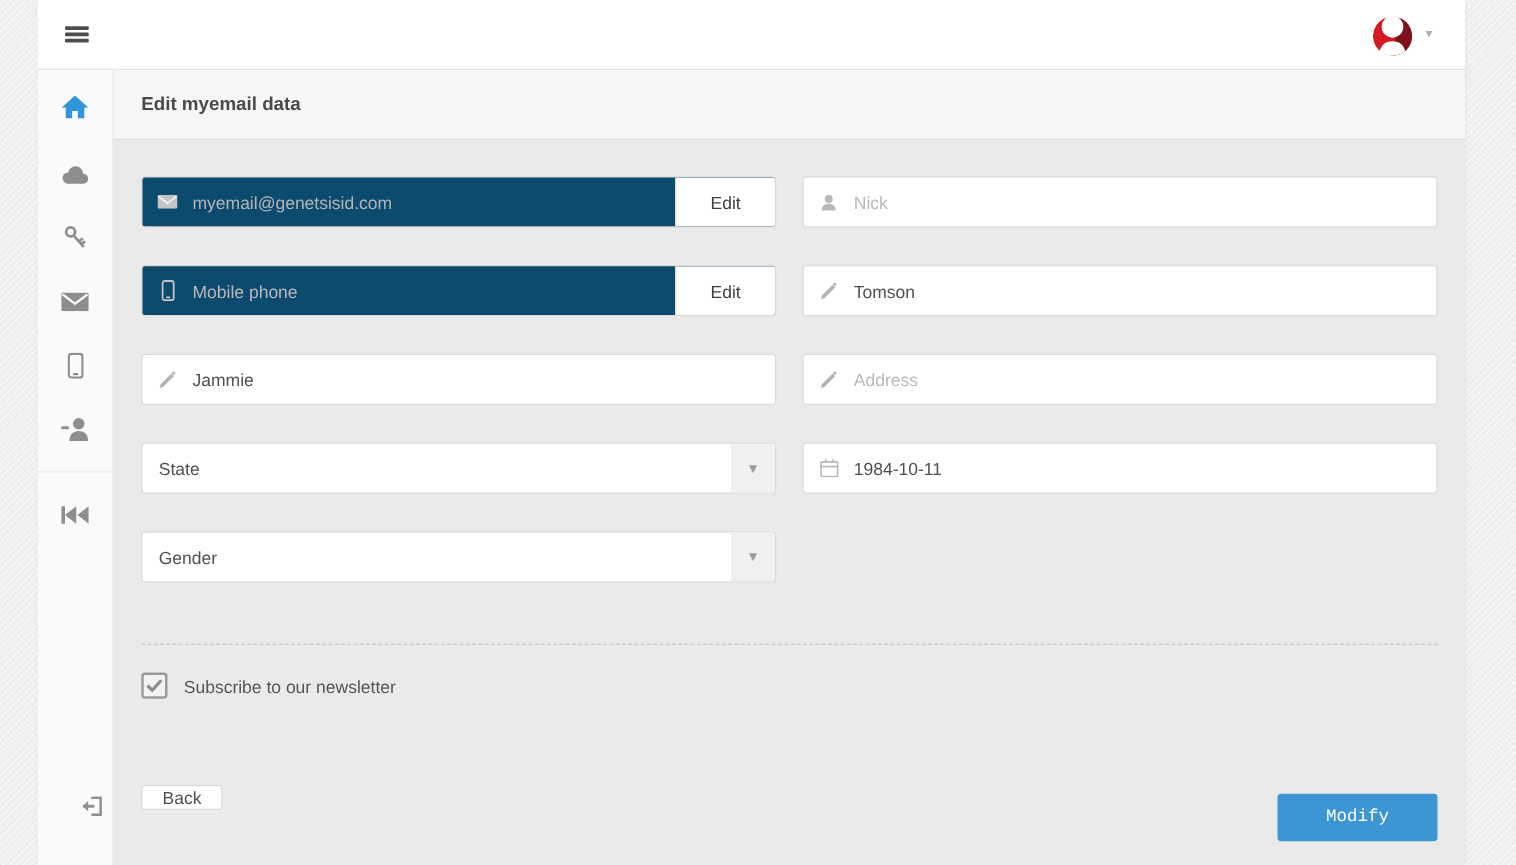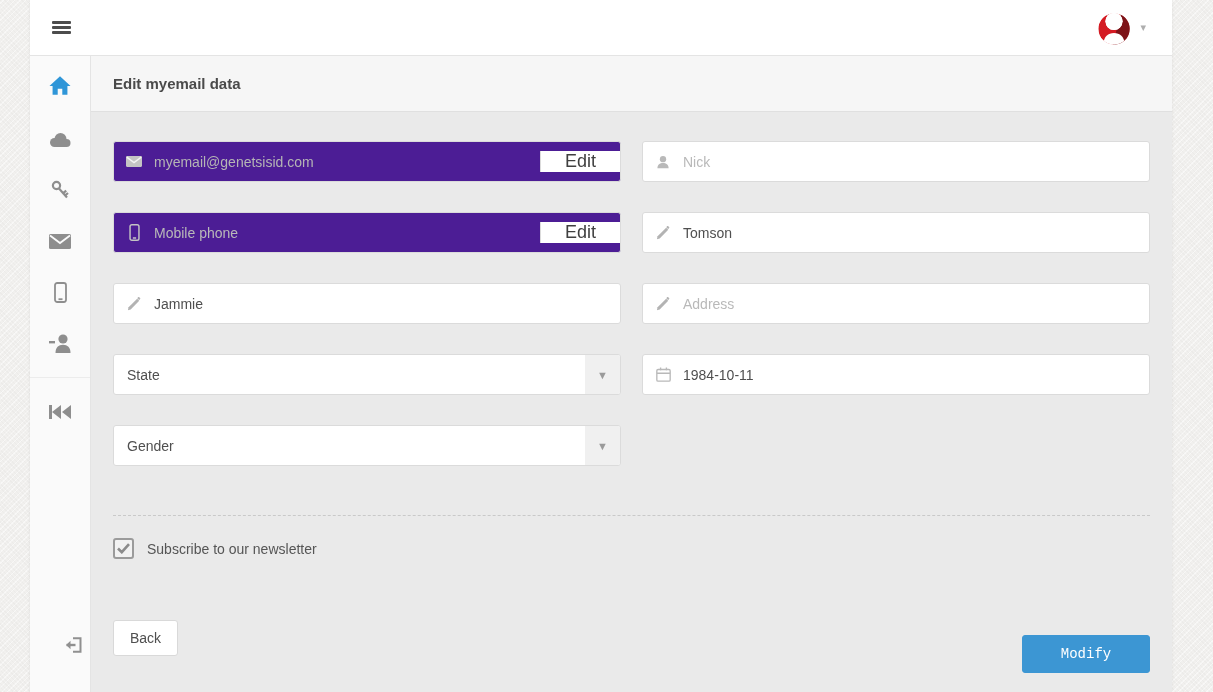--- a/index.html
+++ b/index.html
@@ -49,43 +49,43 @@
   .form-area { padding:29px 22px 0 22px; }
   .grid { display:grid; grid-template-columns:1fr 1fr; column-gap:21px; row-gap:30px; }
 
   .field { height:41px; background:#fff; border:1px solid #dbdbdb; border-radius:3px;
            display:flex; align-items:stretch; overflow:hidden; }
   .field .ficon { width:40px; display:flex; align-items:center; justify-content:center;
                   color:#bdbdbd; flex:0 0 auto; }
   .field input { border:0; outline:0; background:transparent; flex:1; font-size:14px;
                  color:#4f4f4f; font-family:"Liberation Sans", sans-serif; padding-right:10px; }
   .field input::placeholder { color:#b9b9b9; opacity:1; }
-  .field.disabled-group { background:#4c1d95;align-items:center; }
+  .field.disabled-group { background:#0c4a6e; }
   .field.disabled-group input { color:#b5b5b5; }
   .addon-btn { width:80px; background:#fff; border-left:1px solid #dbdbdb;
                display:flex; align-items:center; justify-content:center;
-               font-size:18px; color:#3f3f3f; cursor:pointer; flex:0 0 auto; }
+               font-size:14px; color:#3f3f3f; cursor:pointer; flex:0 0 auto; }
   .field.selectbox { cursor:pointer; }
   .selectbox .sel-label { flex:1; display:flex; align-items:center; padding-left:13px;
                           font-size:14px; color:#4f4f4f; }
   .sel-caret { width:35px; background:#f0f0f0; display:flex; align-items:center;
                justify-content:center; color:#9a9a9a; font-size:11px; flex:0 0 auto; }
   .empty-cell { visibility:hidden; }
 
   .dashed-sep { border-top:1px dashed #c9c9c9; margin-top:49px; }
 
   .checkbox-row { margin-top:22px; display:flex; align-items:center; }
   .checkbox { width:21px; height:21px; border:2px solid #9b9b9b; border-radius:3px;
               background:#f2f2f2; display:flex; align-items:center; justify-content:center;
               cursor:pointer; flex:0 0 auto; }
   .checkbox svg { display:block; }
   .checkbox-label { margin-left:13px; font-size:14px; color:#555; }
 
   .actions { margin-top:44px; display:flex; align-items:center; justify-content:space-between; }
-  .btn-back { height:36px; padding:0 16px; background:#fff; border:1px solid #d9d9d9;
+  .btn-back { height:20px; padding:0 16px; background:#fff; border:1px solid #d9d9d9;
               border-radius:3px; font-size:14px; color:#4f4f4f; cursor:pointer;
               font-family:"Liberation Sans", sans-serif; }
   .btn-modify { height:38px; width:128px; background:#3c96d3; border:1px solid #3c96d3;
                 border-radius:3px; font-size:14px; color:#fff; cursor:pointer;
                 font-family:Liberation Mono, monospace;margin-top:32px; }
 </style>
 </head>
 <body>
 
 <div class="app">

